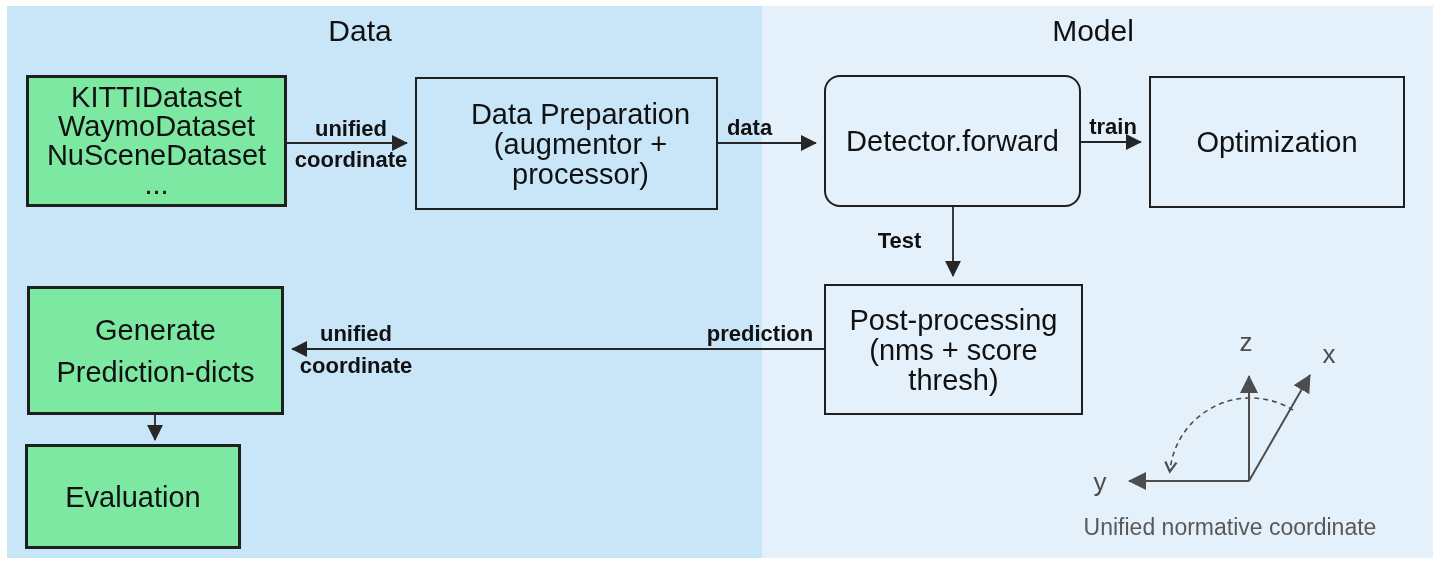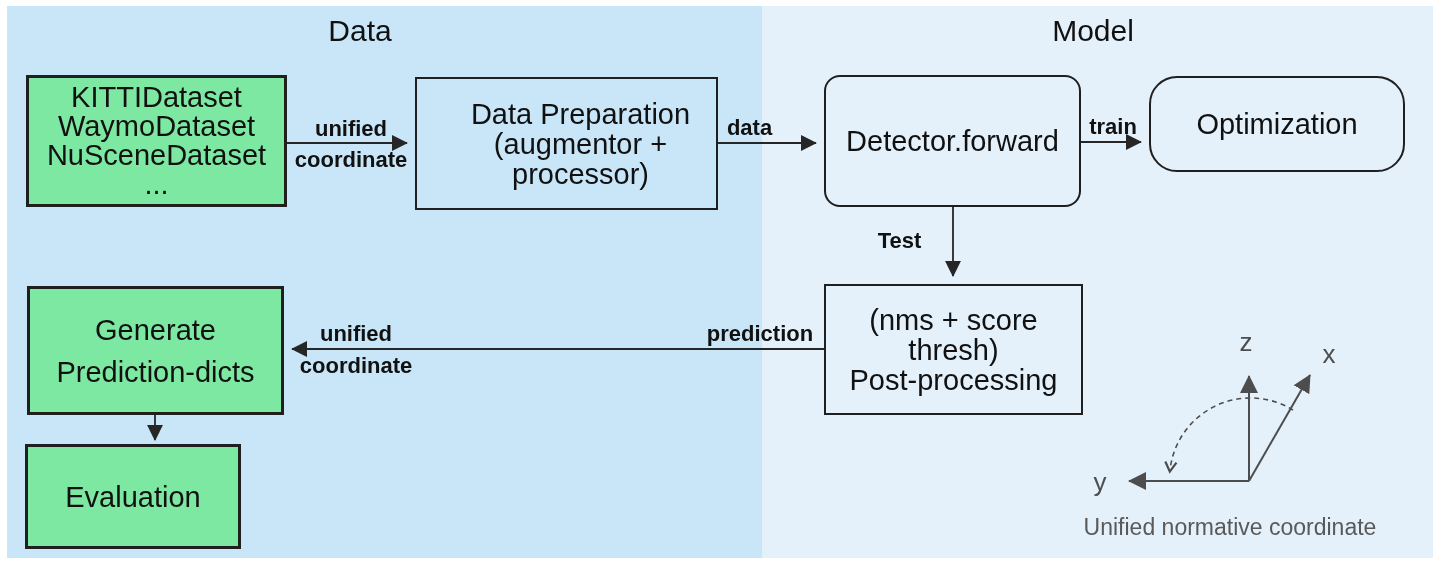--- a/index.html
+++ b/index.html
@@ -44,27 +44,27 @@
 
   <div class="node node-outline" style="left:415px;top:77px;width:303px;height:133px;padding-left:28px;">
     <div>Data Preparation</div>
     <div>(augmentor + processor)</div>
   </div>
 
   <div class="node node-outline" style="left:824px;top:75px;width:257px;height:132px;border-radius:16px;">
     <div>Detector.forward</div>
   </div>
 
-  <div class="node node-outline" style="left:1149px;top:76px;width:256px;height:96px;border-radius:28px;">
+  <div class="node node-outline" style="left:1149px;top:76px;width:256px;height:132px;">
     <div>Optimization</div>
   </div>
 
   <div class="node node-outline" style="left:824px;top:284px;width:259px;height:131px;">
+    <div>Post-processing</div>
     <div>(nms + score thresh)</div>
-    <div>Post-processing</div>
   </div>
 
   <div class="node node-green" style="left:27px;top:286px;width:257px;height:129px;gap:12px;">
     <div>Generate</div>
     <div>Prediction-dicts</div>
   </div>
 
   <div class="node node-green" style="left:25px;top:444px;width:216px;height:105px;">
     <div>Evaluation</div>
   </div>

